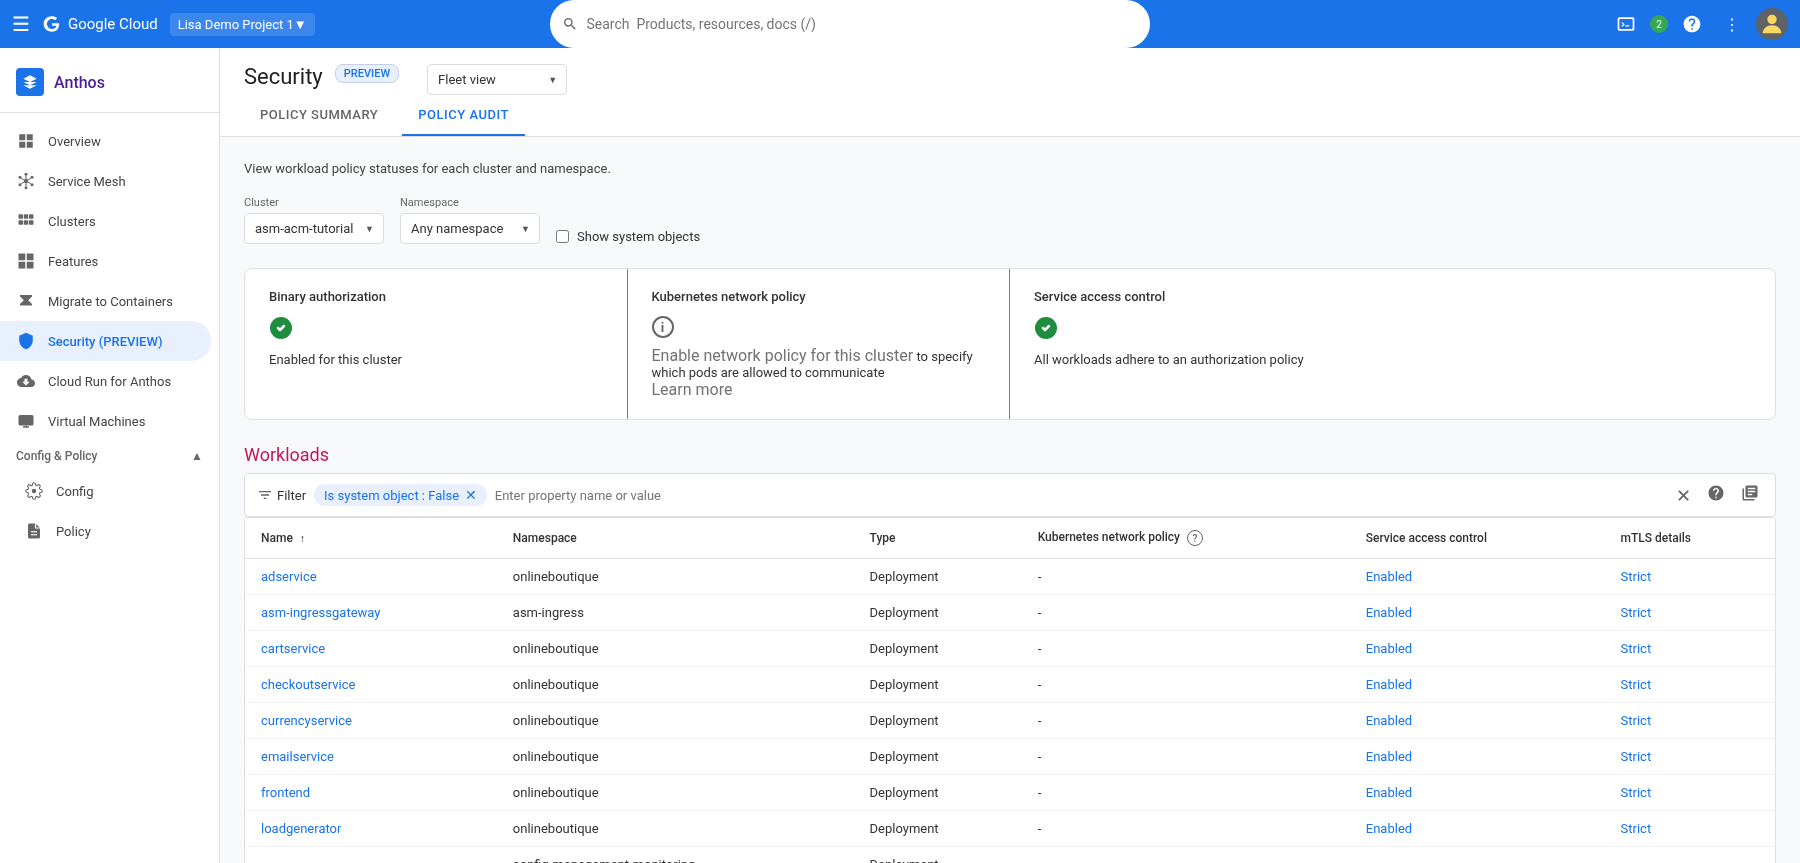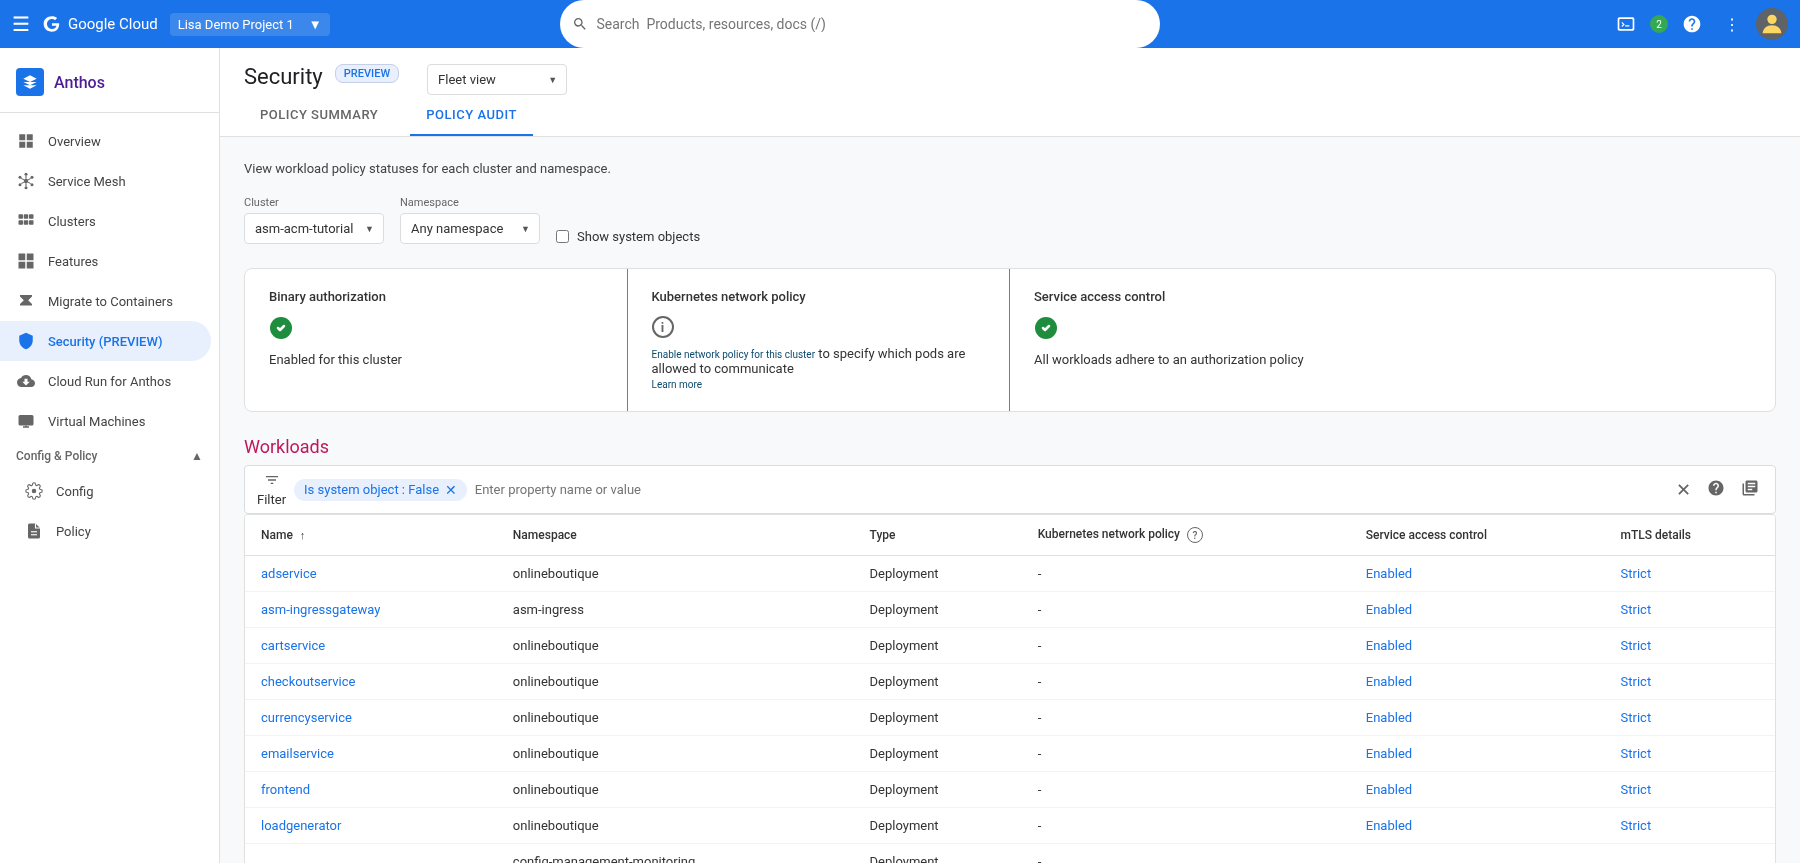--- a/index.html
+++ b/index.html
@@ -5,21 +5,21 @@
     * { box-sizing: border-box; margin: 0; padding: 0; font-family: 'Google Sans', Roboto, Arial, sans-serif; }
     body { background: #f8f9fa; overflow-x: hidden; }
 
     
     .topbar {
       display: flex; align-items: center; background: #1a73e8; color: white;
       height: 48px; padding: 0 12px; gap: 12px; position: fixed; top: 0; left: 0; right: 0; z-index: 100;
     }
     .topbar-menu-icon { font-size: 20px; cursor: pointer; }
     .topbar-logo { display: flex; align-items: center; gap: 6px; font-size: 16px; font-weight: 500; }
-    .topbar-project { display: flex; align-items: center; gap: 15px; font-size: 13px; background: rgba(255,255,255,0.15); border-radius: 4px; padding: 4px 8px; cursor: pointer; }
+    .topbar-project { display: flex; align-items: center; gap: 0; font-size: 13px; background: rgba(255,255,255,0.15); border-radius: 4px; padding: 4px 8px; cursor: pointer; }
     .topbar-search {
       flex: 1; max-width: 600px; background: white; border-radius: 24px; display: flex; align-items: center;
       padding: 0 12px; height: 48px; gap: 8px; margin: 0 auto;
     }
     .topbar-search input { border: none; outline: none; flex: 1; font-size: 14px; color: #333; }
     .topbar-right { display: flex; align-items: center; gap: 8px; margin-left: auto; }
     .topbar-icon { width: 32px; height: 32px; display: flex; align-items: center; justify-content: center; cursor: pointer; border-radius: 50%; color: white; font-size: 16px; }
     .avatar { width: 32px; height: 32px; border-radius: 50%; background: #5f6368; display: flex; align-items: center; justify-content: center; cursor: pointer; overflow: hidden; }
     .notification-badge { background: #34a853; color: white; font-size: 10px; border-radius: 50%; width: 18px; height: 18px; display: flex; align-items: center; justify-content: center; }
 
@@ -55,21 +55,21 @@
       display: flex; flex-direction: column; gap: 0;
     }
     .page-header-top { display: flex; align-items: flex-start; gap: 12px; }
     .page-title { font-size: 22px; font-weight: 400; color: #202124; }
     .preview-badge {
       background: #e8f0fe; color: #1a73e8; font-size: 11px; font-weight: 500;
       padding: 2px 8px; border-radius: 8px; border: 1px solid #c5cfe8;
     }
 
     
-    .tabs { display: flex; gap: 16px; }
+    .tabs { display: flex; gap: 8px; }
     .tab {
       padding: 12px 16px; font-size: 13px; color: #666; cursor: pointer;
       border-bottom: 2px solid transparent; font-weight: 500; text-transform: uppercase; letter-spacing: 0.5px;
     }
     .tab.active { color: #1a73e8; border-bottom-color: #1a73e8; }
 
     
     .content { padding: 24px; }
 
     .description { font-size: 13px; color: #444; margin-bottom: 20px; }
@@ -81,21 +81,21 @@
     
     .policy-cards {
       display: grid; grid-template-columns: 1fr 1fr 1fr 1fr; gap: 0;
       border: 1px solid #e0e0e0; border-radius: 8px; background: white; margin-bottom: 24px; overflow: hidden;
     }
     .policy-card { padding: 20px 24px; border-right: 1px solid #8b5cf6; }
     .policy-card:last-child { border-right: none; }
     .policy-card-title { font-size: 13px; color: #333; margin-bottom: 12px; font-weight: 500; }
     .policy-card-icon { margin-bottom: 8px; }
     .policy-card-status { font-size: 13px; color: #333; }
-    .policy-card-link { font-size: 10px; color: #0c4a6e; cursor: pointer; text-decoration: none; }
+    .policy-card-link { font-size: 16px; color: #737373; cursor: pointer; text-decoration: none; }
 
     
     .section-title { font-size: 18px; font-weight: 400; color: #be185d; margin-bottom: 8px; }
 
     
     .filter-bar {
       display: flex; align-items: center; gap: 8px; margin-bottom: 0;
       border: 1px solid #dadce0; border-radius: 4px; background: white; padding: 6px 12px;
     }
     .filter-chip {
@@ -397,21 +397,21 @@
           </div>
           <div class="policy-card-status">All workloads adhere to an authorization policy</div>
         </div>
 
       </div>
 
       <div>
         <h2 class="section-title">Workloads</h2>
 
         <div class="filter-bar">
-          <span style="display:flex;align-items:center;gap:4px;font-size:13px;color:#333;flex-direction:column;">
+          <span style="display:flex;align-items:center;gap:4px;font-size:13px;color:#333;">
             <svg width="16" height="16" viewBox="0 0 24 24" fill="#666">
                 <path d="M10 18h4v-2h-4v2zM3 6v2h18V6H3zm3 7h12v-2H6v2z"></path>
               </svg>
             <span>Filter</span>
           </span>
           <div class="filter-chip">
             <span>Is system object : False</span>
             <span class="filter-chip-close">✕</span>
           </div>
           <input class="filter-input" type="text" placeholder="Enter property name or value" style="">

